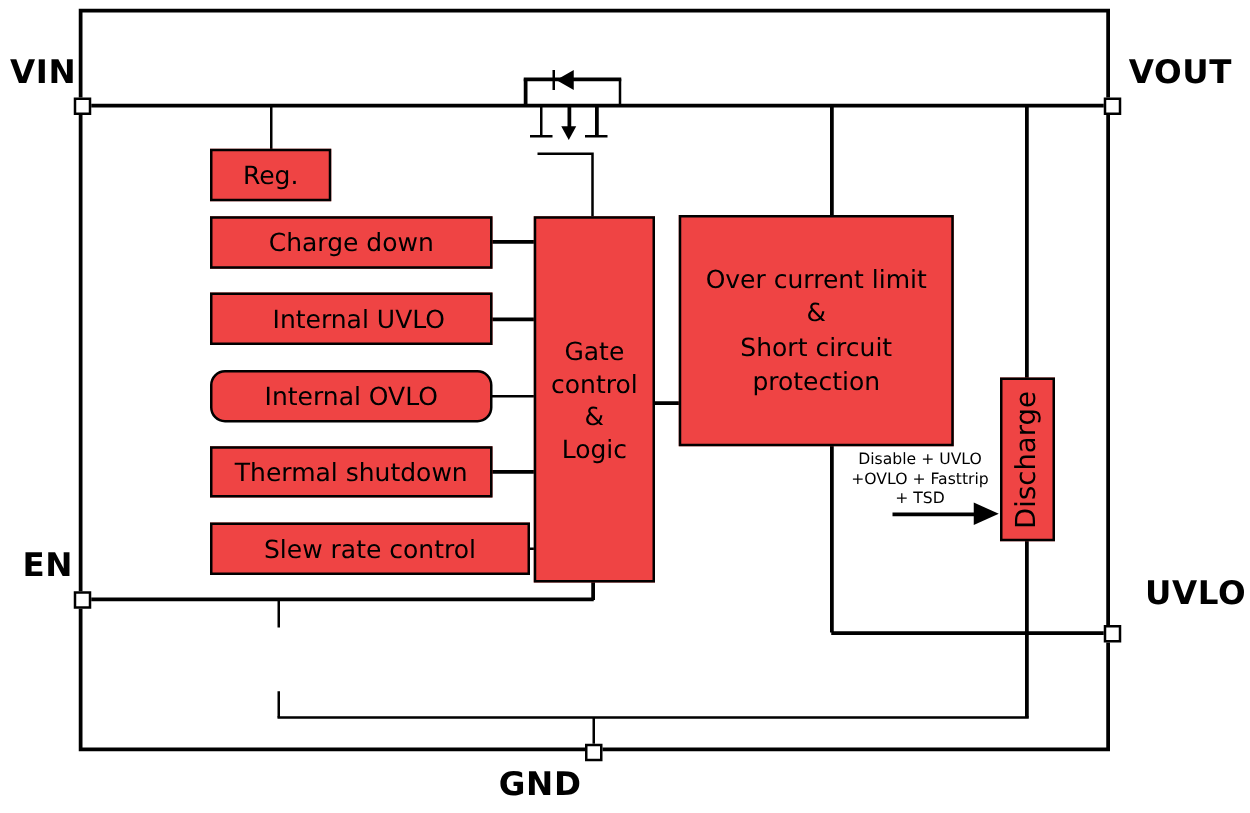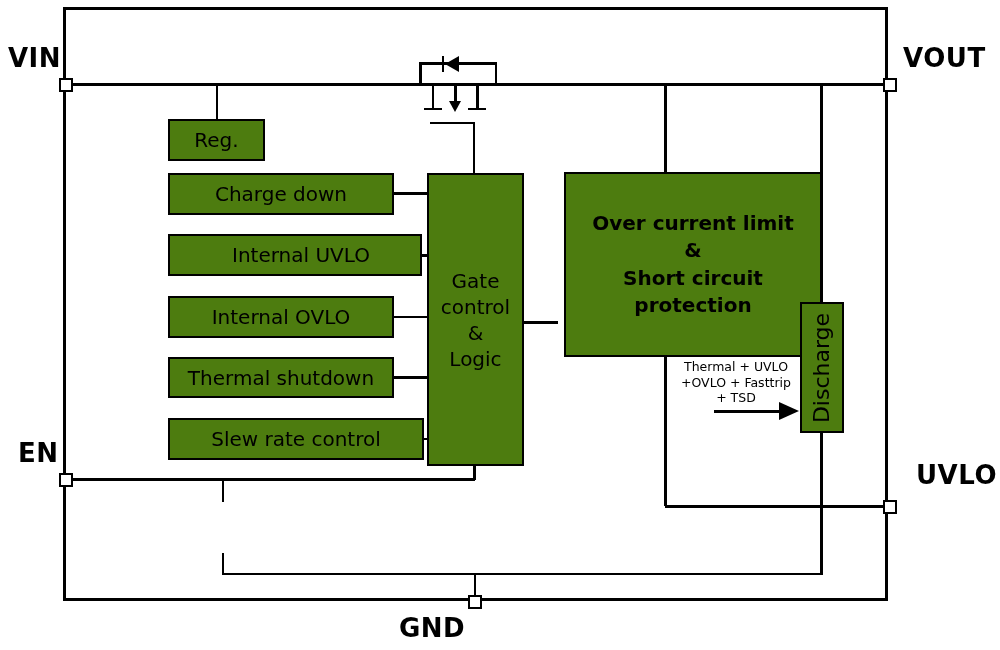--- a/index.html
+++ b/index.html
@@ -14,21 +14,21 @@
   }
   .wire { position:absolute; background:#000; z-index:1; }
   .wire.h { height:2.5px; }
   .wire.v { width:2.5px; }
   .bar3 { height:3px; }
   .tri { position:absolute; width:0; height:0; z-index:1; }
   .tri-left  { border-top:8px solid transparent; border-bottom:8px solid transparent; border-right:14px solid #000; }
   .tri-down  { border-left:6.5px solid transparent; border-right:6.5px solid transparent; border-top:11px solid #000; }
   .tri-right { border-top:9px solid transparent; border-bottom:9px solid transparent; border-left:20px solid #000; }
   .block {
-    position:absolute; border:2.5px solid #000; background:#4d7c0f;
+    position:absolute; border:2.5px solid #000; background:#ef4444;
     box-sizing:border-box; display:flex; align-items:center; justify-content:center;
     text-align:center; font-size:20px; line-height:26px; z-index:2;
   }
   .block .lbl { white-space:pre-line; }
   .block-oc { line-height:27.5px; }
   .block-pd { font-size:19.5px; line-height:24px; }
   .rot-lbl {
     position:absolute; left:50%; top:50%; transform:translate(-50%,-50%) rotate(-90deg);
     white-space:nowrap; font-size:22px;
   }
@@ -85,48 +85,48 @@
     <div class="wire h bar3" style="left:430px; top:121.5px; width:45px;"></div>
     <div class="wire v" style="left:472.5px; top:124px; height:51px;"></div>
   </div>
 
   <div class="block" style="left:168px; top:119px; width:97px;  height:42px;">
     <span class="lbl">Reg.</span>
   </div>
   <div class="block" style="left:168px; top:173px; width:226px; height:42px;">
     <span class="lbl">Charge down</span>
   </div>
-  <div class="block" style="left:168px; top:234px; width:254px; height:42px;padding-left:12px;">
+  <div class="block" style="left:168px; top:234px; width:226px; height:42px;padding-left:12px;">
     <span class="lbl">Internal UVLO</span>
   </div>
-  <div class="block" style="left:168px; top:296px; width:226px; height:42px;">
+  <div class="block" style="left:168px; top:296px; width:226px; height:42px;border-radius:12px;">
     <span class="lbl">Internal OVLO</span>
   </div>
   <div class="block" style="left:168px; top:357px; width:226px; height:41px;text-align:center;">
     <span class="lbl">Thermal shutdown</span>
   </div>
   <div class="block" style="left:168px; top:418px; width:256px; height:42px;">
     <span class="lbl">Slew rate control</span>
   </div>
   <div class="block" style="left:427px; top:173px; width:97px; height:293px;">
     <span class="lbl">Gate
 control
 &amp;
 Logic</span>
   </div>
-  <div class="block block-oc" style="left:564px; top:172px; width:258px; height:185px;font-weight:bold;">
+  <div class="block block-oc" style="left:543px; top:172px; width:220px; height:185px;">
     <span class="lbl">Over current limit
 &amp;
 Short circuit protection</span>
   </div>
   <div class="block" style="left:800px; top:302px; width:44px; height:131px;">
     <span class="rot-lbl">Discharge</span>
   </div>
 
-  <div class="annotation">Thermal + UVLO
+  <div class="annotation">Disable + UVLO
 +OVLO + Fasttrip
 + TSD</div>
   <div class="wire h" style="left:714px; top:410px; width:68px;"></div>
   <div class="tri tri-right" style="left:779px; top:402px;"></div>
 
   <div class="pin" style="left:59px;  top:78px;"></div>
   <div class="pin" style="left:883px; top:78px;"></div>
   <div class="pin" style="left:59px;  top:473px;"></div>
   <div class="pin" style="left:883px; top:500px;"></div>
   <div class="pin" style="left:468px; top:595px;"></div>

